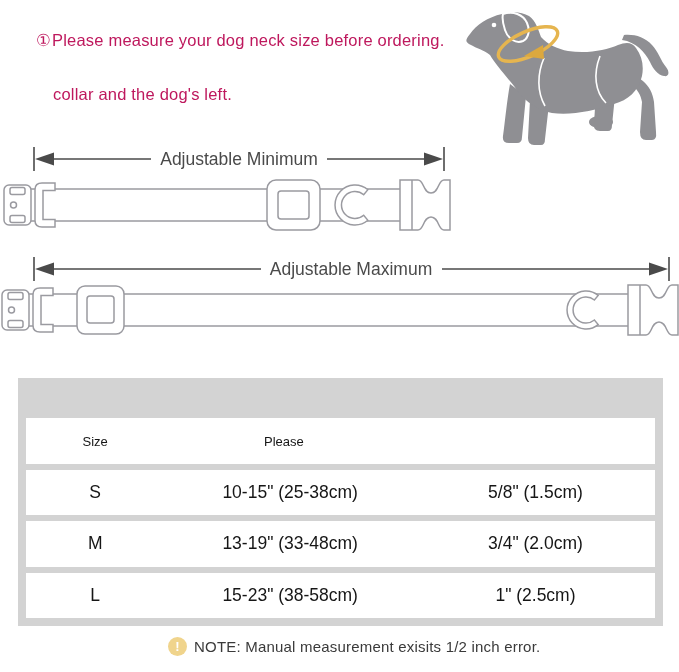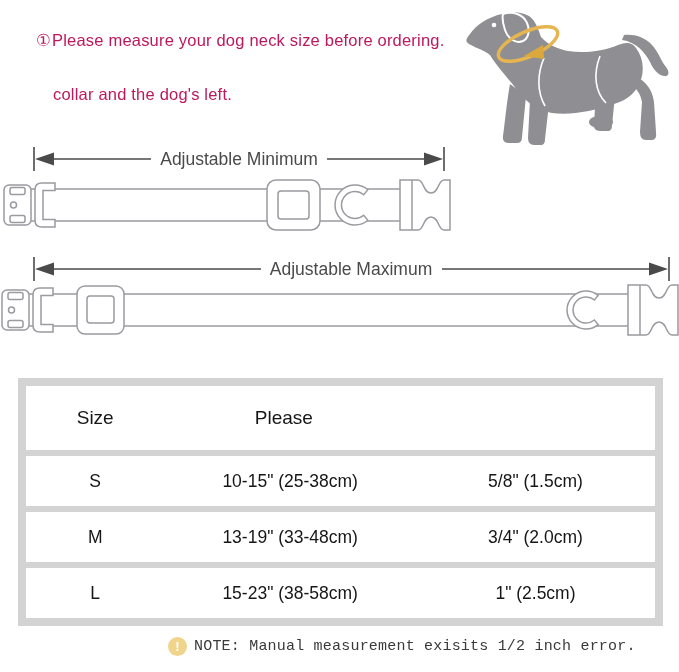--- a/index.html
+++ b/index.html
@@ -34,35 +34,35 @@
   .collar circle { fill:none; }
   .collar line { fill:none; }
 
   
   .size-table {
     position:absolute; left:18px; top:378px; width:645px; height:248px;
     background:#d3d3d3; padding:8px; box-sizing:border-box;
     display:flex; flex-direction:column; gap:6px;
   }
   .trow { background:#ffffff; display:flex; align-items:center; color:#161616; }
-  .trow-header { height:64px; font-size:19px; }
+  .trow-header { height:46px; font-size:13px;margin-top:32px; }
   .trow-data { flex:1; font-size:17.5px; }
   .tcell { text-align:center; }
   .tc-size { width:22%; }
   .tc-neck { width:40%; }
   .tc-width { width:38%; }
 
   
   .note { position:absolute; left:168px; top:637px; display:flex; align-items:center; gap:7px; }
   .note-icon {
     width:19px; height:19px; border-radius:50%; background:#f0d48c;
     color:#ffffff; font-size:13px; font-weight:bold; line-height:19px;
     text-align:center; flex:0 0 auto;
   }
-  .note-text { font-size:15px; color:#3a3a3a; letter-spacing:0.2px;font-family:Liberation Mono, monospace; }
+  .note-text { font-size:15px; color:#3a3a3a; letter-spacing:0.2px; }
 </style>
 </head>
 <body>
 
 <div class="page">
 
   <div class="instr-line instr-1">
     <span class="num">①</span><span>Please measure your dog neck size before ordering.</span>
   </div>
   <div class="instr-line instr-3">collar and the dog's left.</div>

